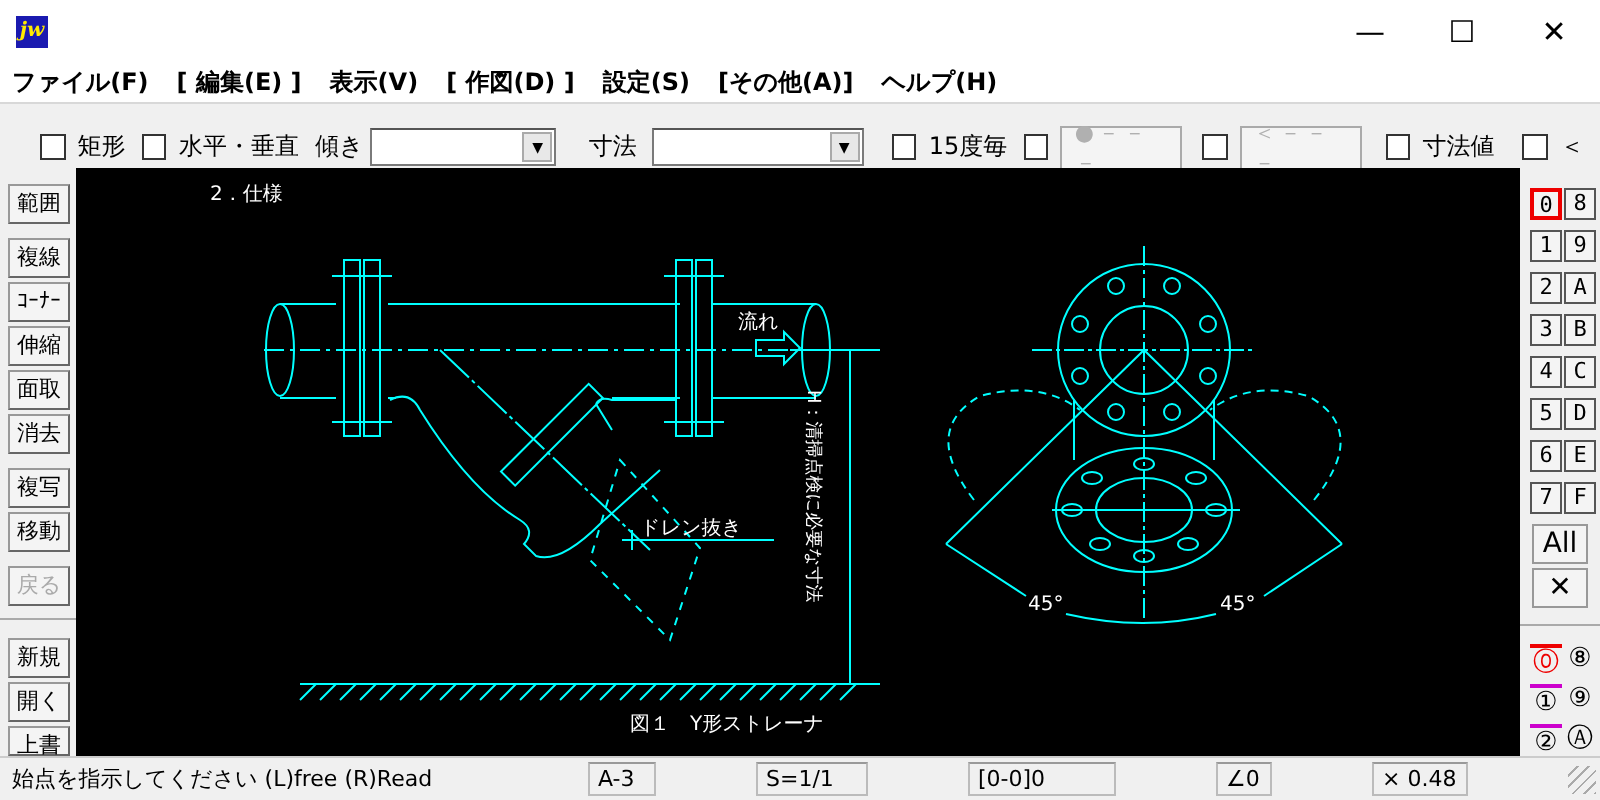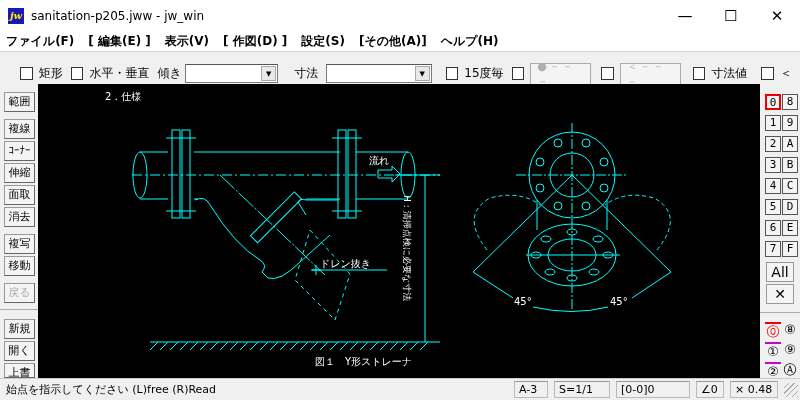--- a/index.html
+++ b/index.html
@@ -19,32 +19,31 @@
   .grey-btn { height: 22px; border: 1px solid #aaa; background: #f4f4f4; color: #b0b0b0; display: flex; align-items: center; padding: 0 6px; margin-right: 10px; font-size: 11px; letter-spacing: 2px; }
   .left-panel { position: absolute; left: 0; top: 84px; width: 38px; height: 294px; background: #f0f0f0; }
   .lbtn { position: absolute; left: 4px; width: 31px; height: 20px; border: 1px solid #999; border-right-color: #666; border-bottom-color: #666; background: #f4f4f4; font-size: 11px; text-align: center; line-height: 18px; }
   .lbtn.disabled { color: #aaa; }
   .canvas { position: absolute; left: 38px; top: 84px; width: 722px; height: 294px; background: #000; overflow: hidden; }
   .right-panel { position: absolute; left: 760px; top: 84px; width: 40px; height: 294px; background: #f0f0f0; }
   .layer-btn { position: absolute; width: 16px; height: 16px; border: 1px solid #555; background: #f4f4f4; font-family: "DejaVu Sans Mono", monospace; font-size: 11px; text-align: center; line-height: 14px; }
   .layer-btn.active { border: 2px solid #e00; }
   .wide-btn { position: absolute; left: 6px; width: 28px; height: 20px; border: 1px solid #999; background: #f4f4f4; text-align: center; font-size: 14px; line-height: 18px; }
   .circle-btn { position: absolute; width: 16px; height: 16px; font-size: 13px; text-align: center; line-height: 15px; }
-  .statusbar { position: absolute; top: 378px; left: 0; width: 800px; height: 22px; background: #f0f0f0; border-top: 1px solid #ccc; display: flex; align-items: center; font-size: 11px; }
+  .statusbar { position: absolute; top: 378px; left: 0; width: 800px; height: 22px; background: #f0f0f0; border-top: 1px solid #ccc; display: flex; align-items: center; font-size: 11px; gap: 44px; }
   .status-msg { padding-left: 6px; flex: 1; }
   .status-cell { border: 1px solid #bbb; border-top-color: #999; height: 17px; line-height: 15px; padding: 0 4px; margin-right: 6px; }
   .grip { width: 14px; height: 14px; margin-right: 2px; background: repeating-linear-gradient(135deg, transparent 0 3px, #aaa 3px 4px); }
   svg text { font-family: "DejaVu Sans", sans-serif; }
 </style>
 </head>
 <body>
 
 <div class="titlebar">
   <div class="app-icon">jw</div>
-  <div class="title-text">sanitation-p205.jww - jw_win</div>
   <div class="win-controls">
     <div class="win-btn">—</div>
     <div class="win-btn">☐</div>
     <div class="win-btn">✕</div>
   </div>
 </div>
 
 <div class="menubar">
   <span class="menu-item">ファイル(F)</span>
   <span class="menu-item">[ 編集(E) ]</span>

